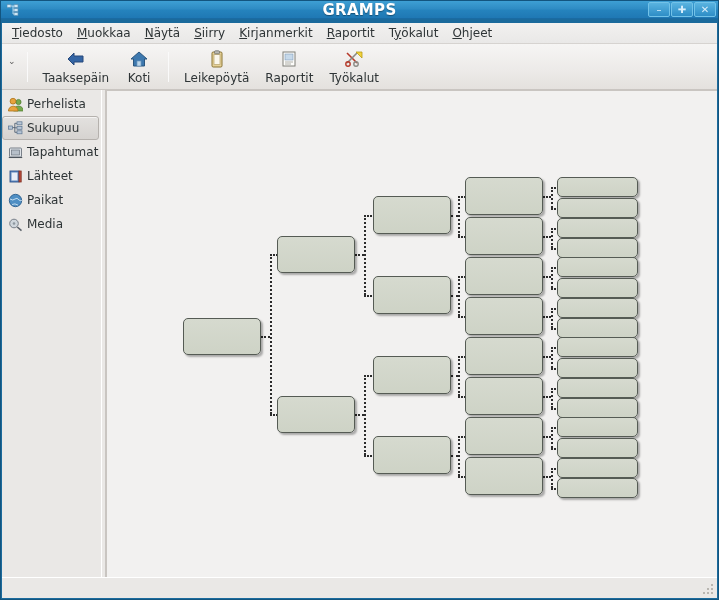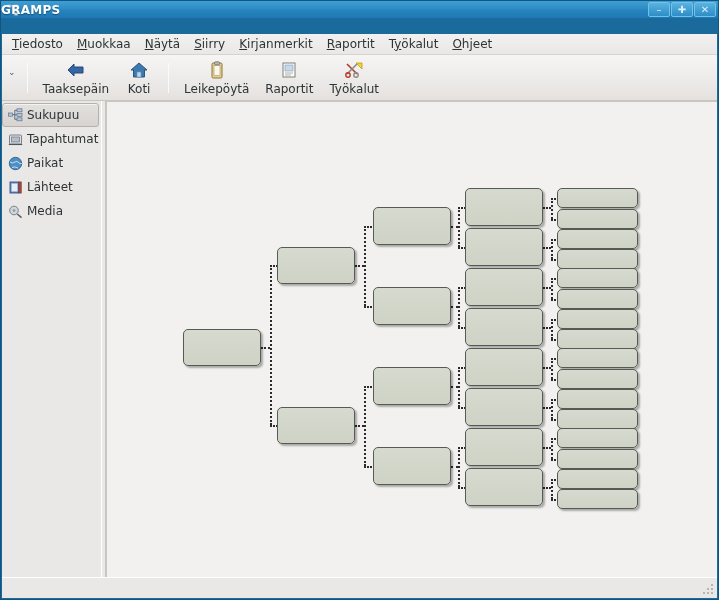--- a/index.html
+++ b/index.html
@@ -20,39 +20,39 @@
   
   #titlebar {
     height: 18px; flex: 0 0 18px;
     background: linear-gradient(to bottom, #3e9fd4 0%, #2f8cc4 45%, #2583bd 55%, #1f78b4 100%);
     display: flex; align-items: center;
     position: relative;
     border-bottom: 1px solid #1a6ba3;
   }
   #title-icon { width: 24px; display: flex; align-items: center; justify-content: center; }
   #title-text {
-    position: absolute; left: 0; right: 0; 
-    color: #ffffff; font-weight: bold; font-size: 12px;
+    position: absolute; left: 0; right: 0; text-align: center;
+    color: #ffffff; font-weight: bold; font-size: 15px;
     letter-spacing: 0.3px; text-shadow: 0 1px 1px rgba(0,0,0,.35);
     pointer-events: none;
   }
   #title-buttons { margin-left: auto; display: flex; gap: 1px; padding-right: 2px; z-index:2; }
   .tbtn {
     width: 22px; height: 15px;
     background: linear-gradient(to bottom, #59b3e0, #2e8dc6);
     border: 1px solid #72c2e8;
     border-radius: 2px;
     color: #d9eefb; font-size: 10px;
     display: flex; align-items: center; justify-content: center;
     line-height: 1;
   }
   
   #client {
     flex: 1 1 auto;
-    margin: 15px 1px 1px 1px;
+    margin: 4px 1px 1px 1px;
     background: #edeceb;
     display: flex; flex-direction: column;
     overflow: hidden;
   }
   
   #menubar {
     height: 21px; flex: 0 0 21px;
     background: linear-gradient(to bottom,#f2f1f0,#e9e8e7);
     display: flex; align-items: center;
     padding-left: 3px;
@@ -249,20 +249,31 @@
         <span class="tlabel">Työkalut</span>
       </div>
     </div>
 
     <div id="body">
 
       <div id="sidebar">
 
 
 
+        <div class="side-item">
+          <span class="side-icon">
+            <svg width="15" height="15" viewBox="0 0 15 15">
+              <circle cx="10.5" cy="5" r="2.6" fill="#76a94e" stroke="#4e7a2d" stroke-width=".7"></circle>
+              <path d="M5.5 14 a5 5 0 0 1 10 0 z" fill="#76a94e" stroke="#4e7a2d" stroke-width=".7"></path>
+              <circle cx="5" cy="4.2" r="2.9" fill="#e8a33d" stroke="#ad7418" stroke-width=".8"></circle>
+              <path d="M0.4 14 a4.8 4.8 0 0 1 9.6 0 z" fill="#e8a33d" stroke="#ad7418" stroke-width=".8"></path>
+            </svg>
+          </span>
+          <span>Perhelista</span>
+        </div>
 
         <div class="side-item selected">
           <span class="side-icon">
             <svg width="15" height="14" viewBox="0 0 15 14">
               <rect x="0.5" y="5" width="4" height="3.2" fill="#b8c6d6" stroke="#5b7490" stroke-width=".7"></rect>
               <rect x="9" y="0.8" width="5" height="3" fill="#b8c6d6" stroke="#5b7490" stroke-width=".7"></rect>
               <rect x="9" y="5.3" width="5" height="3" fill="#b8c6d6" stroke="#5b7490" stroke-width=".7"></rect>
               <rect x="9" y="9.8" width="5" height="3" fill="#b8c6d6" stroke="#5b7490" stroke-width=".7"></rect>
               <path d="M4.7 6.6 L6.8 6.6 M6.8 2.3 L6.8 11.3 M6.8 2.3 L8.9 2.3 M6.8 6.8 L8.9 6.8 M6.8 11.3 L8.9 11.3" stroke="#43566b" fill="none" stroke-width=".8"></path>
             </svg>
@@ -277,37 +288,37 @@
               <rect x="3.5" y="5" width="8" height="5" fill="#b6bfc9" stroke="#6d757f" stroke-width=".7"></rect>
               <line x1="0.8" y1="12.5" x2="14.2" y2="12.5" stroke="#4d545c" stroke-width="1.1"></line>
             </svg>
           </span>
           <span>Tapahtumat</span>
         </div>
 
         <div class="side-item">
           <span class="side-icon">
             <svg width="15" height="15" viewBox="0 0 15 15">
+              <rect x="2" y="2" width="9" height="11" fill="#4f7fbf" stroke="#2f548a" stroke-width=".9"></rect>
+              <rect x="3.2" y="3.2" width="6.6" height="8.6" fill="#e8eef7" stroke="#7d9cc4" stroke-width=".6"></rect>
+              <rect x="11" y="2" width="2.2" height="11" fill="#b94a3a" stroke="#7f3326" stroke-width=".8"></rect>
+            </svg>
+          </span>
+          <span>Lähteet</span>
+        </div>
+
+        <div class="side-item">
+          <span class="side-icon">
+            <svg width="15" height="15" viewBox="0 0 15 15">
               <circle cx="7.5" cy="7.5" r="6.2" fill="#4f8fc4" stroke="#2d5f8c" stroke-width=".9"></circle>
               <path d="M2 6 q3 2 5 0 q2-2 4 1 q1 1 2.8 .4" fill="none" stroke="#cfe4f3" stroke-width=".9"></path>
               <path d="M4 11.5 q3-1.5 6 .6" fill="none" stroke="#cfe4f3" stroke-width=".9"></path>
             </svg>
           </span>
           <span>Paikat</span>
-        </div>
-
-        <div class="side-item">
-          <span class="side-icon">
-            <svg width="15" height="15" viewBox="0 0 15 15">
-              <rect x="2" y="2" width="9" height="11" fill="#4f7fbf" stroke="#2f548a" stroke-width=".9"></rect>
-              <rect x="3.2" y="3.2" width="6.6" height="8.6" fill="#e8eef7" stroke="#7d9cc4" stroke-width=".6"></rect>
-              <rect x="11" y="2" width="2.2" height="11" fill="#b94a3a" stroke="#7f3326" stroke-width=".8"></rect>
-            </svg>
-          </span>
-          <span>Lähteet</span>
         </div>
 
         <div class="side-item">
           <span class="side-icon">
             <svg width="15" height="15" viewBox="0 0 15 15">
               <circle cx="6" cy="6.5" r="4.3" fill="#cfd6dc" stroke="#6d757f" stroke-width=".9"></circle>
               <circle cx="6" cy="6.5" r="1.3" fill="#8d979f"></circle>
               <path d="M9.3 10 L13.5 13.6" stroke="#5a6169" stroke-width="1.6"></path>
             </svg>
           </span>

